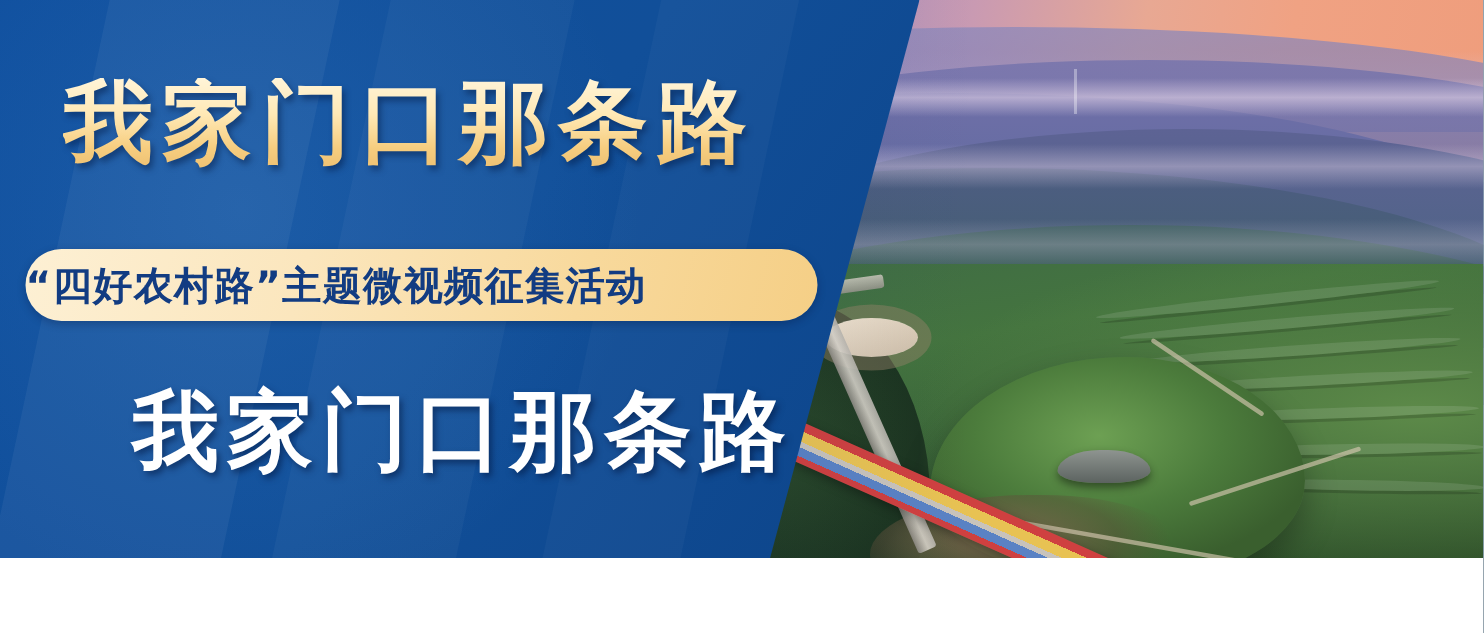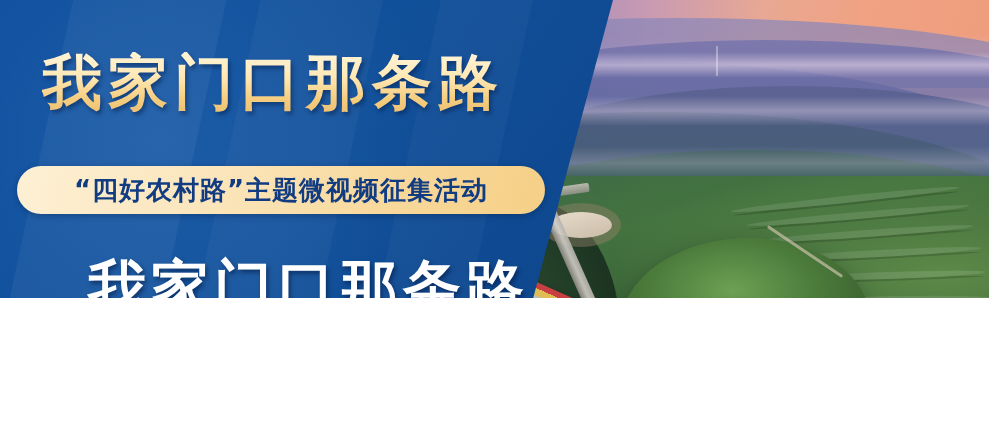--- a/index.html
+++ b/index.html
@@ -6,21 +6,21 @@
   html, body {
     margin: 0;
     padding: 0;
     background: #ffffff;
   }
   * { box-sizing: border-box; }
 
   .banner {
     position: relative;
     width: 989px;
-    height: 298px;
+    height: 372px;
     overflow: hidden;
     font-family: "Liberation Sans", "DejaVu Sans", sans-serif;
     background: #0c4a6e;
   }
 
   
   .photo-pane {
     position: absolute;
     top: 0; left: 0;
     width: 989px;
@@ -286,21 +286,21 @@
     position: absolute;
     left: 17px;
     top: 166px;
     width: 528px;
     height: 48px;
     border-radius: 24px;
     background: linear-gradient(105deg, #fdf0d4 0%, #fbe6bd 35%, #f8d99c 70%, #f5cf86 100%);
     box-shadow: 0 2px 6px rgba(0,15,50,0.28);
     display: flex;
     align-items: center;
-    justify-content: center;
+    justify-content: flex-start;
   }
   .pill-text {
     font-family: "DejaVu Sans", "Liberation Sans", sans-serif;
     font-size: 26px;
     font-weight: 700;
     letter-spacing: 1px;
     color: #123c82;
     white-space: nowrap;
   }
 

